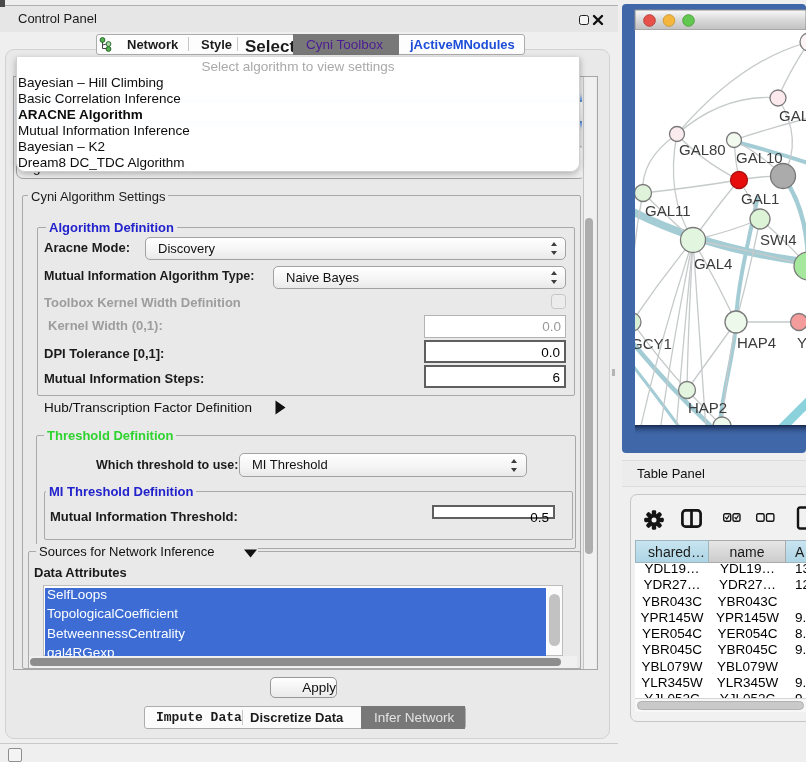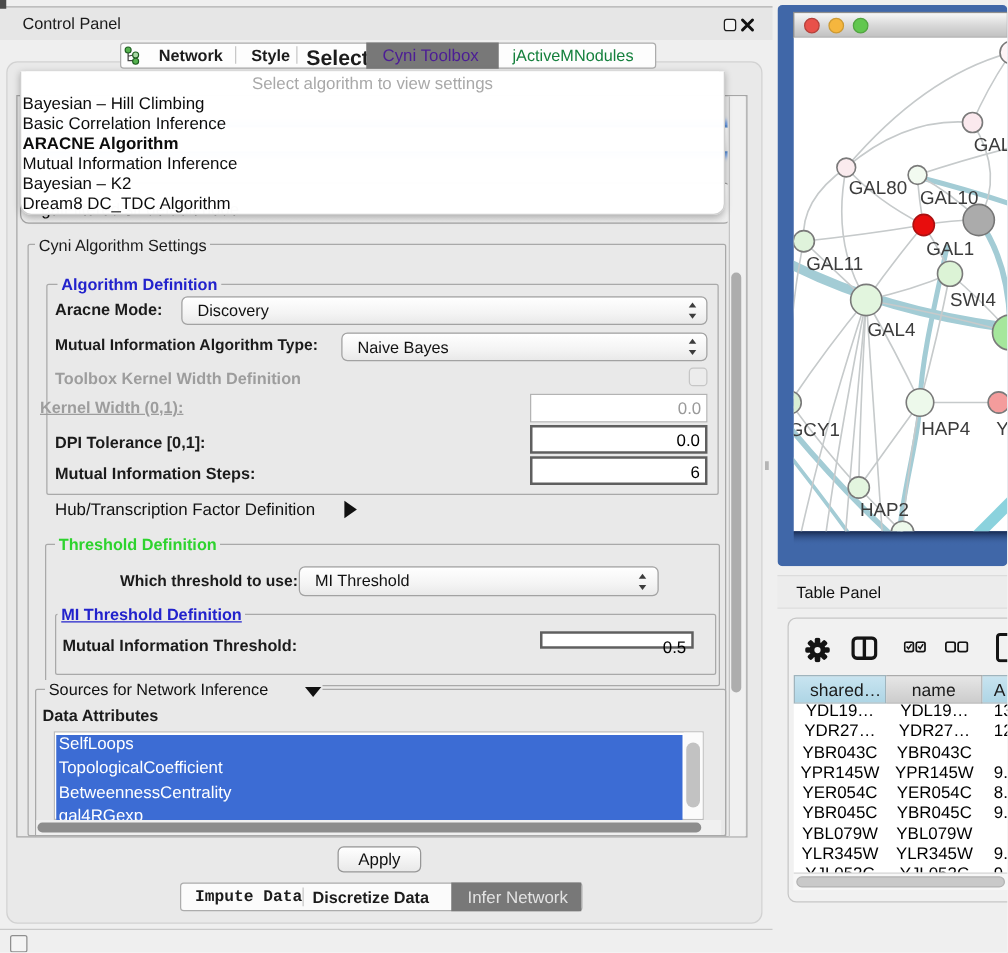--- a/index.html
+++ b/index.html
@@ -44,21 +44,21 @@
     <circle cx="10.5" cy="8" r="2.4" fill="#a8d8a4" stroke="#1d5e20" stroke-width="0.9"></circle>
     <circle cx="10.5" cy="13" r="2.4" fill="#55b24e" stroke="#1d5e20" stroke-width="0.9"></circle>
   </svg>
   <div class="abs" style="left:127px;top:37px;font-size:13px;font-weight:bold;color:#1c1c1c;">Network</div>
   <div class="abs" style="left:188px;top:37px;width:1px;height:14px;background:#c8c8c8;"></div>
   <div class="abs" style="left:201px;top:37px;font-size:13px;font-weight:bold;color:#1c1c1c;">Style</div>
   <div class="abs" style="left:237px;top:37px;width:1px;height:14px;background:#c8c8c8;"></div>
   <div class="abs" style="left:245px;top:37px;font-size:17px;font-weight:bold;color:#1c1c1c;">Select</div>
   <div class="abs" style="left:293px;top:34px;width:106px;height:21px;background:#787878;"></div>
   <div class="abs" style="left:306px;top:37px;font-size:13.5px;color:#4c1d95;">Cyni Toolbox</div>
-  <div class="abs" style="left:410px;top:37px;font-size:13px;font-weight:normal;color:#15803d;">jActiveMNodules</div>
+  <div class="abs" style="left:410px;top:37px;font-size:13px;font-weight:bold;color:#1d4ed8;">jActiveMNodules</div>
 
   <div class="abs" id="scrollclip" style="left:0;top:0;width:806px;height:762px;clip-path:inset(77px 224px 93px 14px);">
 
     <div class="combo" style="left:22px;top:100px;width:564px;border:2px solid #5b8fd4;box-shadow:0 0 4px 2.5px rgba(95,150,235,0.95);"></div>
     <div class="abs" style="left:16px;top:146px;width:570px;height:33px;border:1px solid #a2a2a2;border-radius:7px;background:linear-gradient(#ffffff,#ededed);box-sizing:border-box;"></div>
     <div class="abs" style="left:33px;top:160px;font-size:13.5px;color:#111;">galFiltered.sif default node</div>
 
     <div class="fs" style="left:22px;top:195px;width:557px;height:472px;"></div>
     <div class="fslab" style="left:28px;top:189px;color:#1b1b1b;">Cyni Algorithm Settings</div>
 
@@ -75,21 +75,21 @@
     <div class="lbl" style="left:44px;top:269px;font-size:12.5px;">Mutual Information Algorithm Type:</div>
     <div class="combo" style="left:273px;top:266px;width:293px;">
       <span class="ct">Naive Bayes</span>
       <span class="arr up" style="right:8px;top:4px;"></span>
         <span class="arr dn" style="right:8px;bottom:4px;"></span>
     </div>
 
     <div class="lblg" style="left:44px;top:295px;">Toolbox Kernel Width Definition</div>
     <div class="abs" style="left:551px;top:294px;width:15px;height:15px;border:1px solid #c6c6c6;border-radius:3.5px;background:#ececec;box-sizing:border-box;"></div>
 
-    <div class="lblg" style="left:32px;top:318px;text-decoration:underline;">Kernel Width (0,1):</div>
+    <div class="lblg" style="left:48px;top:318px;">Kernel Width (0,1):</div>
     <div class="tf tfl" style="left:424px;top:315px;width:142px;height:23px;">0.0</div>
 
     <div class="lbl" style="left:44px;top:346px;">DPI Tolerance [0,1]:</div>
     <div class="tf tfd" style="left:424px;top:340px;width:142px;height:23px;">0.0</div>
 
     <div class="lbl" style="left:44px;top:371px;">Mutual Information Steps:</div>
     <div class="tf tfd" style="left:424px;top:365px;width:142px;height:23px;">6</div>
 
     <div class="abs" style="left:44px;top:400px;font-size:13.5px;color:#111;">Hub/Transcription Factor Definition</div>
     <svg class="abs" style="left:274px;top:400px;" width="13" height="15" viewBox="0 0 13 15">
@@ -100,21 +100,21 @@
     <div class="fslab" style="left:44px;top:428px;color:#2ed32e;font-weight:bold;">Threshold Definition</div>
 
     <div class="lbl" style="left:96px;top:458px;font-size:12.5px;">Which threshold to use:</div>
     <div class="combo" style="left:239px;top:453px;width:288px;height:24px;">
       <span class="ct">MI Threshold</span>
       <span class="arr up" style="right:9px;top:4.5px;"></span>
         <span class="arr dn" style="right:9px;bottom:4.5px;"></span>
     </div>
 
     <div class="fs" style="left:44px;top:491px;width:527px;height:47px;"></div>
-    <div class="fslab" style="left:46px;top:484px;color:#2222cc;font-weight:bold;text-decoration:underline;">MI Threshold Definition</div>
+    <div class="fslab" style="left:46px;top:484px;color:#2222cc;font-weight:bold;">MI Threshold Definition</div>
 
     <div class="lbl" style="left:50px;top:509px;">Mutual Information Threshold:</div>
     <div class="tf tfd" style="left:432px;top:505px;width:123px;height:14px;">0.5</div>
 
     <div class="fs" style="left:28px;top:551px;width:551px;height:118px;"></div>
     <div class="fslab" style="left:36px;top:544px;color:#111;">Sources for Network Inference&nbsp;&nbsp;&nbsp;&nbsp;</div>
     <svg class="abs" style="left:228px;top:547px;background:#e9e9e9;" width="30" height="12" viewBox="0 0 30 12">
         <path d="M16 2.5 L29 2.5 L22.5 10.5 Z" fill="#111"></path>
       </svg>
 
@@ -139,21 +139,21 @@
     <div style="font-size:13.5px;color:#0c0c0c;line-height:16.1px;padding-left:1px;margin-top:1px;white-space:nowrap;">
       Bayesian – Hill Climbing<br>
       Basic Correlation Inference<br>
       <b>ARACNE Algorithm</b><br>
       Mutual Information Inference<br>
       Bayesian – K2<br>
       Dream8 DC_TDC Algorithm
     </div>
   </div>
 
-  <div class="abs" style="left:270px;top:677px;width:67px;height:21px;border:1px solid #979797;border-radius:5px;background:linear-gradient(#ffffff,#e9e9e9);box-sizing:border-box;text-align:center;font-size:13.5px;color:#111;padding-top:2px;">Apply</div>
+  <div class="abs" style="left:270px;top:677px;width:67px;height:21px;border:1px solid #979797;border-radius:5px;background:linear-gradient(#ffffff,#e9e9e9);box-sizing:border-box;text-align:right;font-size:13.5px;color:#111;padding-top:2px;">Apply</div>
 
   <div class="abs" style="left:144px;top:706px;width:322px;height:23px;background:#fbfbfb;border:1px solid #acacac;border-radius:3px;box-sizing:border-box;"></div>
   <div class="abs" style="left:156px;top:710px;font-size:13px;font-weight:bold;color:#1c1c1c;font-family:Liberation Mono, monospace;">Impute Data</div>
   <div class="abs" style="left:242px;top:710px;width:1px;height:15px;background:#c8c8c8;"></div>
   <div class="abs" style="left:250px;top:710px;font-size:13px;font-weight:bold;color:#1c1c1c;">Discretize Data</div>
   <div class="abs" style="left:361px;top:706px;width:104px;height:23px;background:#787878;"></div>
   <div class="abs" style="left:374px;top:710px;font-size:13.5px;color:#e3e3e3;">Infer Network</div>
 
   <div class="abs" style="left:8px;top:748px;width:12px;height:12px;border:1px solid #8f8f8f;background:#f4f4f4;border-radius:2px;"></div>
   <div class="abs" style="left:612px;top:369px;width:3px;height:7px;background:#b5b5b5;"></div>

